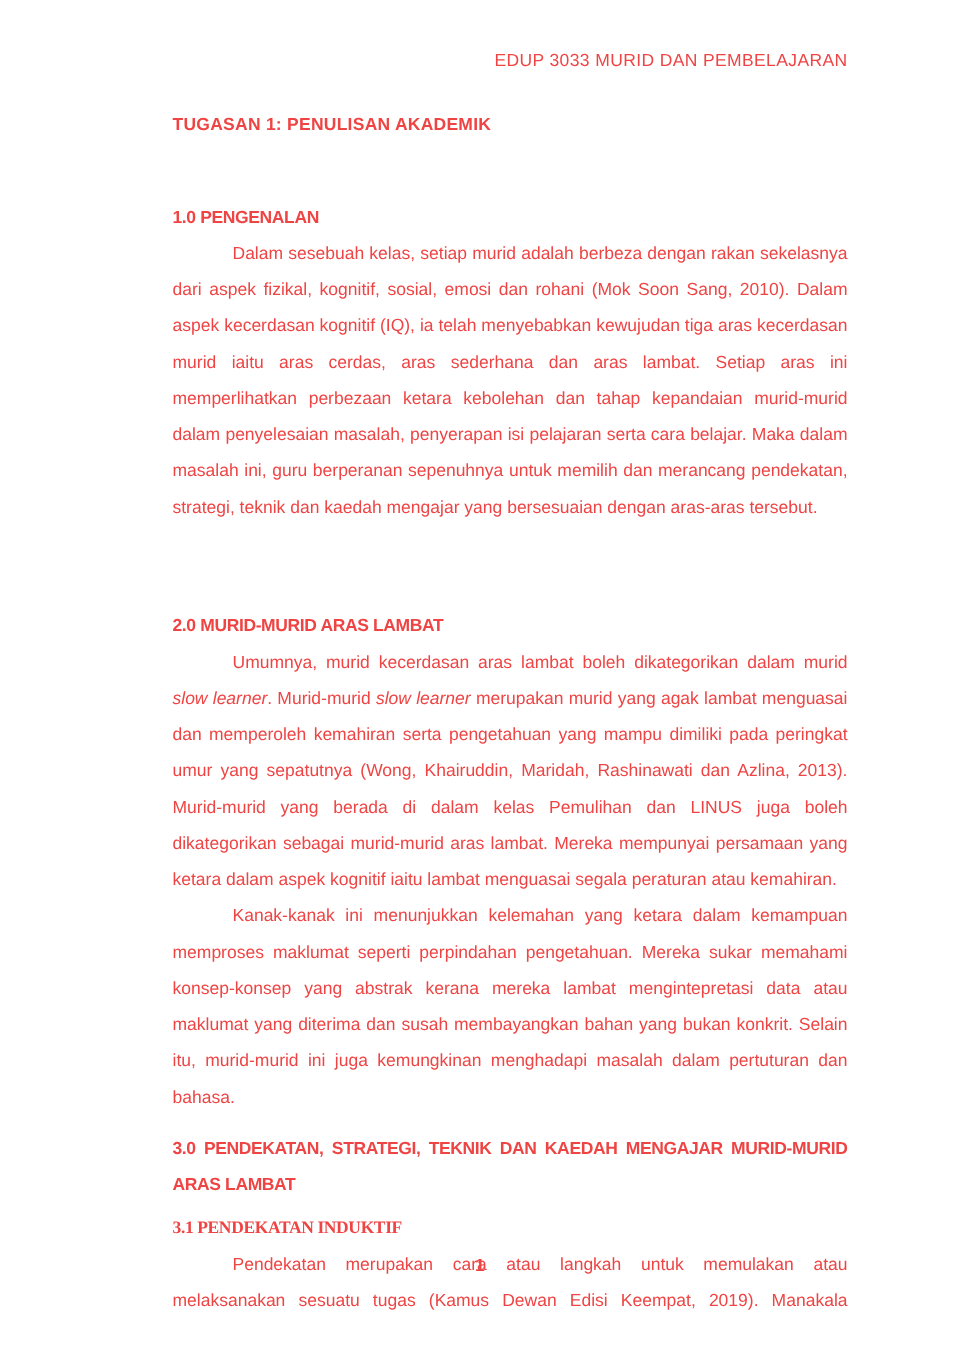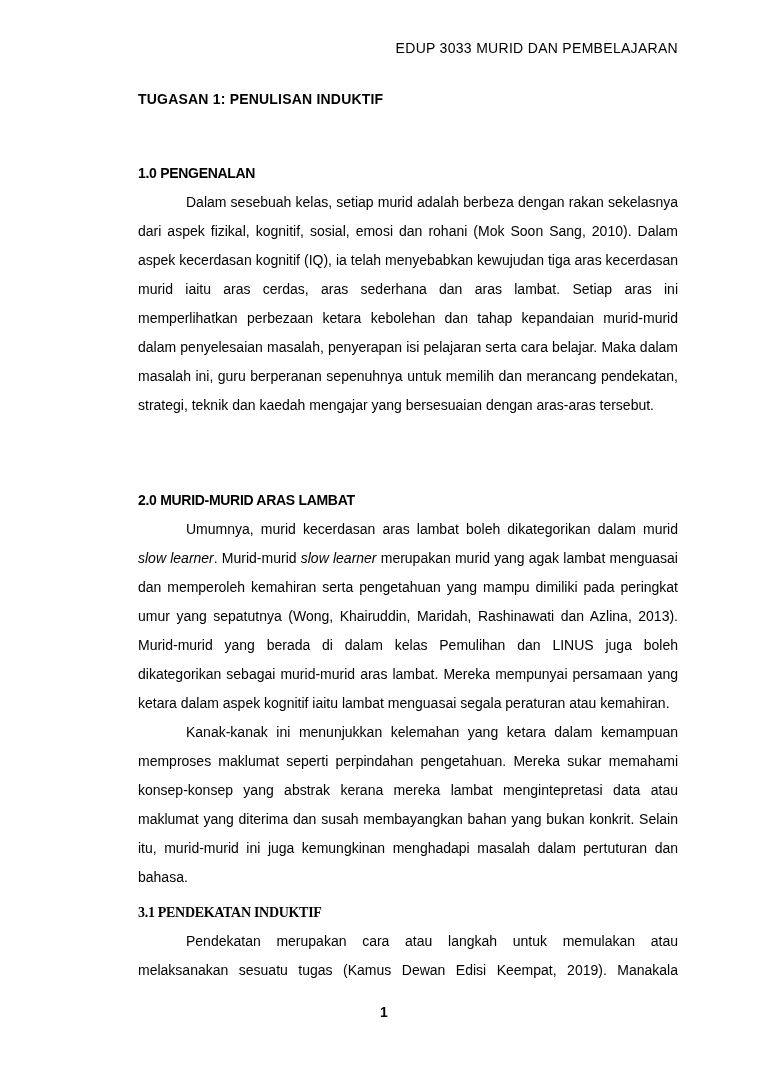--- a/index.html
+++ b/index.html
@@ -2,21 +2,21 @@
 <html><head>
 <meta charset="utf-8">
 <style>
   html, body { margin: 0; padding: 0; background: #ffffff; }
   .page {
     position: relative;
     width: 768px;
     height: 1087px;
     background: #ffffff;
     font-family: "Liberation Sans", sans-serif;
-    color: #000000;
+    color: #ef4444;
     overflow: hidden;
   }
   .content {
     position: absolute;
     left: 138px;
     top: 40px;
     width: 540px;
   }
   .doc-header {
     text-align: right;
@@ -63,34 +63,35 @@
   }
 </style>
 </head>
 <body>
 
 <div class="page">
   <div class="content">
 
     <div class="doc-header">EDUP 3033 MURID DAN PEMBELAJARAN</div>
 
-    <div class="doc-title">TUGASAN 1: PENULISAN INDUKTIF</div>
+    <div class="doc-title">TUGASAN 1: PENULISAN AKADEMIK</div>
 
     <div class="section">
       <div class="sec-heading mt-h1">1.0 PENGENALAN</div>
       <p class="body-para mt-p1">Dalam sesebuah kelas, setiap murid adalah berbeza dengan rakan sekelasnya dari aspek fizikal, kognitif, sosial, emosi dan rohani (Mok Soon Sang, 2010). Dalam aspek kecerdasan kognitif (IQ), ia telah menyebabkan kewujudan tiga aras kecerdasan murid iaitu aras cerdas, aras sederhana dan aras lambat. Setiap aras ini memperlihatkan perbezaan ketara kebolehan dan tahap kepandaian murid-murid dalam penyelesaian masalah, penyerapan isi pelajaran serta cara belajar. Maka dalam masalah ini, guru berperanan sepenuhnya untuk memilih dan merancang pendekatan, strategi, teknik dan kaedah mengajar yang bersesuaian dengan aras-aras tersebut.</p>
     </div>
 
     <div class="section">
       <div class="sec-heading mt-h2">2.0 MURID-MURID ARAS LAMBAT</div>
       <p class="body-para mt-p1">Umumnya, murid kecerdasan aras lambat boleh dikategorikan dalam murid <i>slow learner</i>. Murid-murid <i>slow learner</i> merupakan murid yang agak lambat menguasai dan memperoleh kemahiran serta pengetahuan yang mampu dimiliki pada peringkat umur yang sepatutnya (Wong, Khairuddin, Maridah, Rashinawati dan Azlina, 2013). Murid-murid yang berada di dalam kelas Pemulihan dan LINUS juga boleh dikategorikan sebagai murid-murid aras lambat. Mereka mempunyai persamaan yang ketara dalam aspek kognitif iaitu lambat menguasai segala peraturan atau kemahiran.</p>
       <p class="body-para mt-p2">Kanak-kanak ini menunjukkan kelemahan yang ketara dalam kemampuan memproses maklumat seperti perpindahan pengetahuan. Mereka sukar memahami konsep-konsep yang abstrak kerana mereka lambat mengintepretasi data atau maklumat yang diterima dan susah membayangkan bahan yang bukan konkrit. Selain itu, murid-murid ini juga kemungkinan menghadapi masalah dalam pertuturan dan bahasa.</p>
     </div>
 
     <div class="section">
+      <div class="sec-heading mt-h3">3.0 PENDEKATAN, STRATEGI, TEKNIK DAN KAEDAH MENGAJAR MURID-MURID ARAS LAMBAT</div>
       <div class="sub-heading mt-sub">3.1 PENDEKATAN INDUKTIF</div>
       <p class="body-para continues mt-p3">Pendekatan merupakan cara atau langkah untuk memulakan atau melaksanakan sesuatu tugas (Kamus Dewan Edisi Keempat, 2019). Manakala</p>
     </div>
 
   </div>
 
   <div class="page-number">1</div>
 </div>
 
 </body></html>

